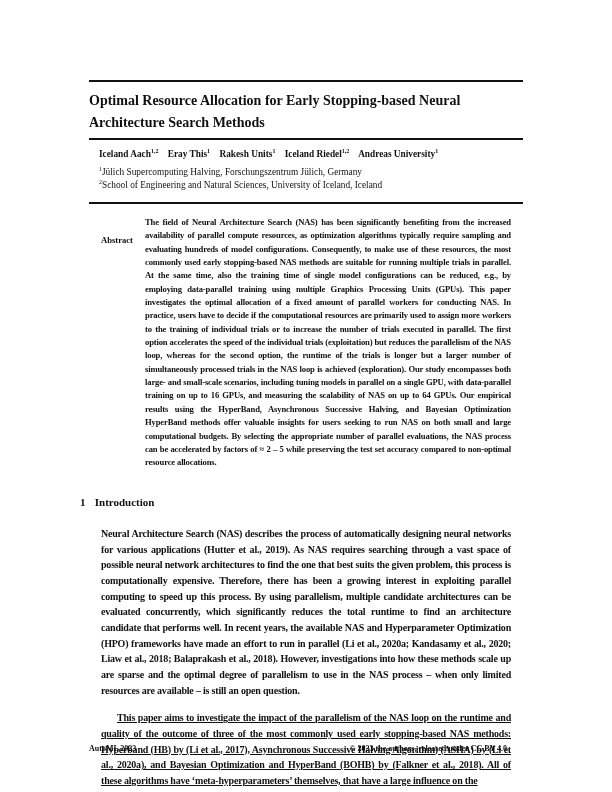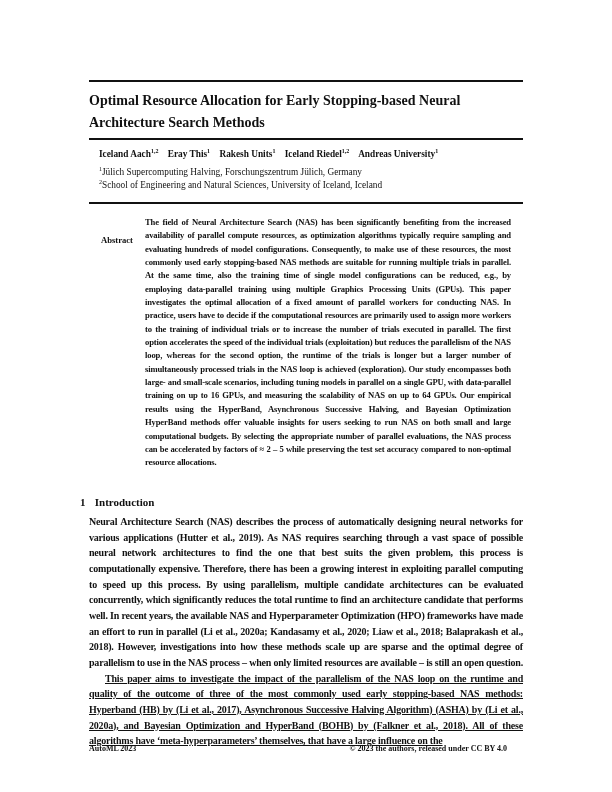--- a/index.html
+++ b/index.html
@@ -38,21 +38,21 @@
   .section-head {
     position: absolute; top: 495px; left: 80px;
     font-weight: bold; font-size: 11px; line-height: 14px;
   }
   .section-head .num { display: inline-block; width: 12px; }
   .body-text {
     position: absolute; top: 514px; left: 89px; width: 434px;
     font-size: 10px; line-height: 15.65px; text-align: justify;
     font-weight: bold; letter-spacing: -0.2px;
   }
-  .body-text p { margin: 0; }
+  .body-text p { margin: 12px; }
   .body-text p.indent { text-indent: 16px; text-decoration: underline; }
   .footer {
     position: absolute; top: 744px; left: 89px; width: 434px;
     font-size: 8px; line-height: 10px; font-weight: bold;
   }
   .footer .left { position: absolute; left: 0; }
   .footer .right { position: absolute; right: 16px; white-space: nowrap; }
 </style>
 </head>
 <body>

